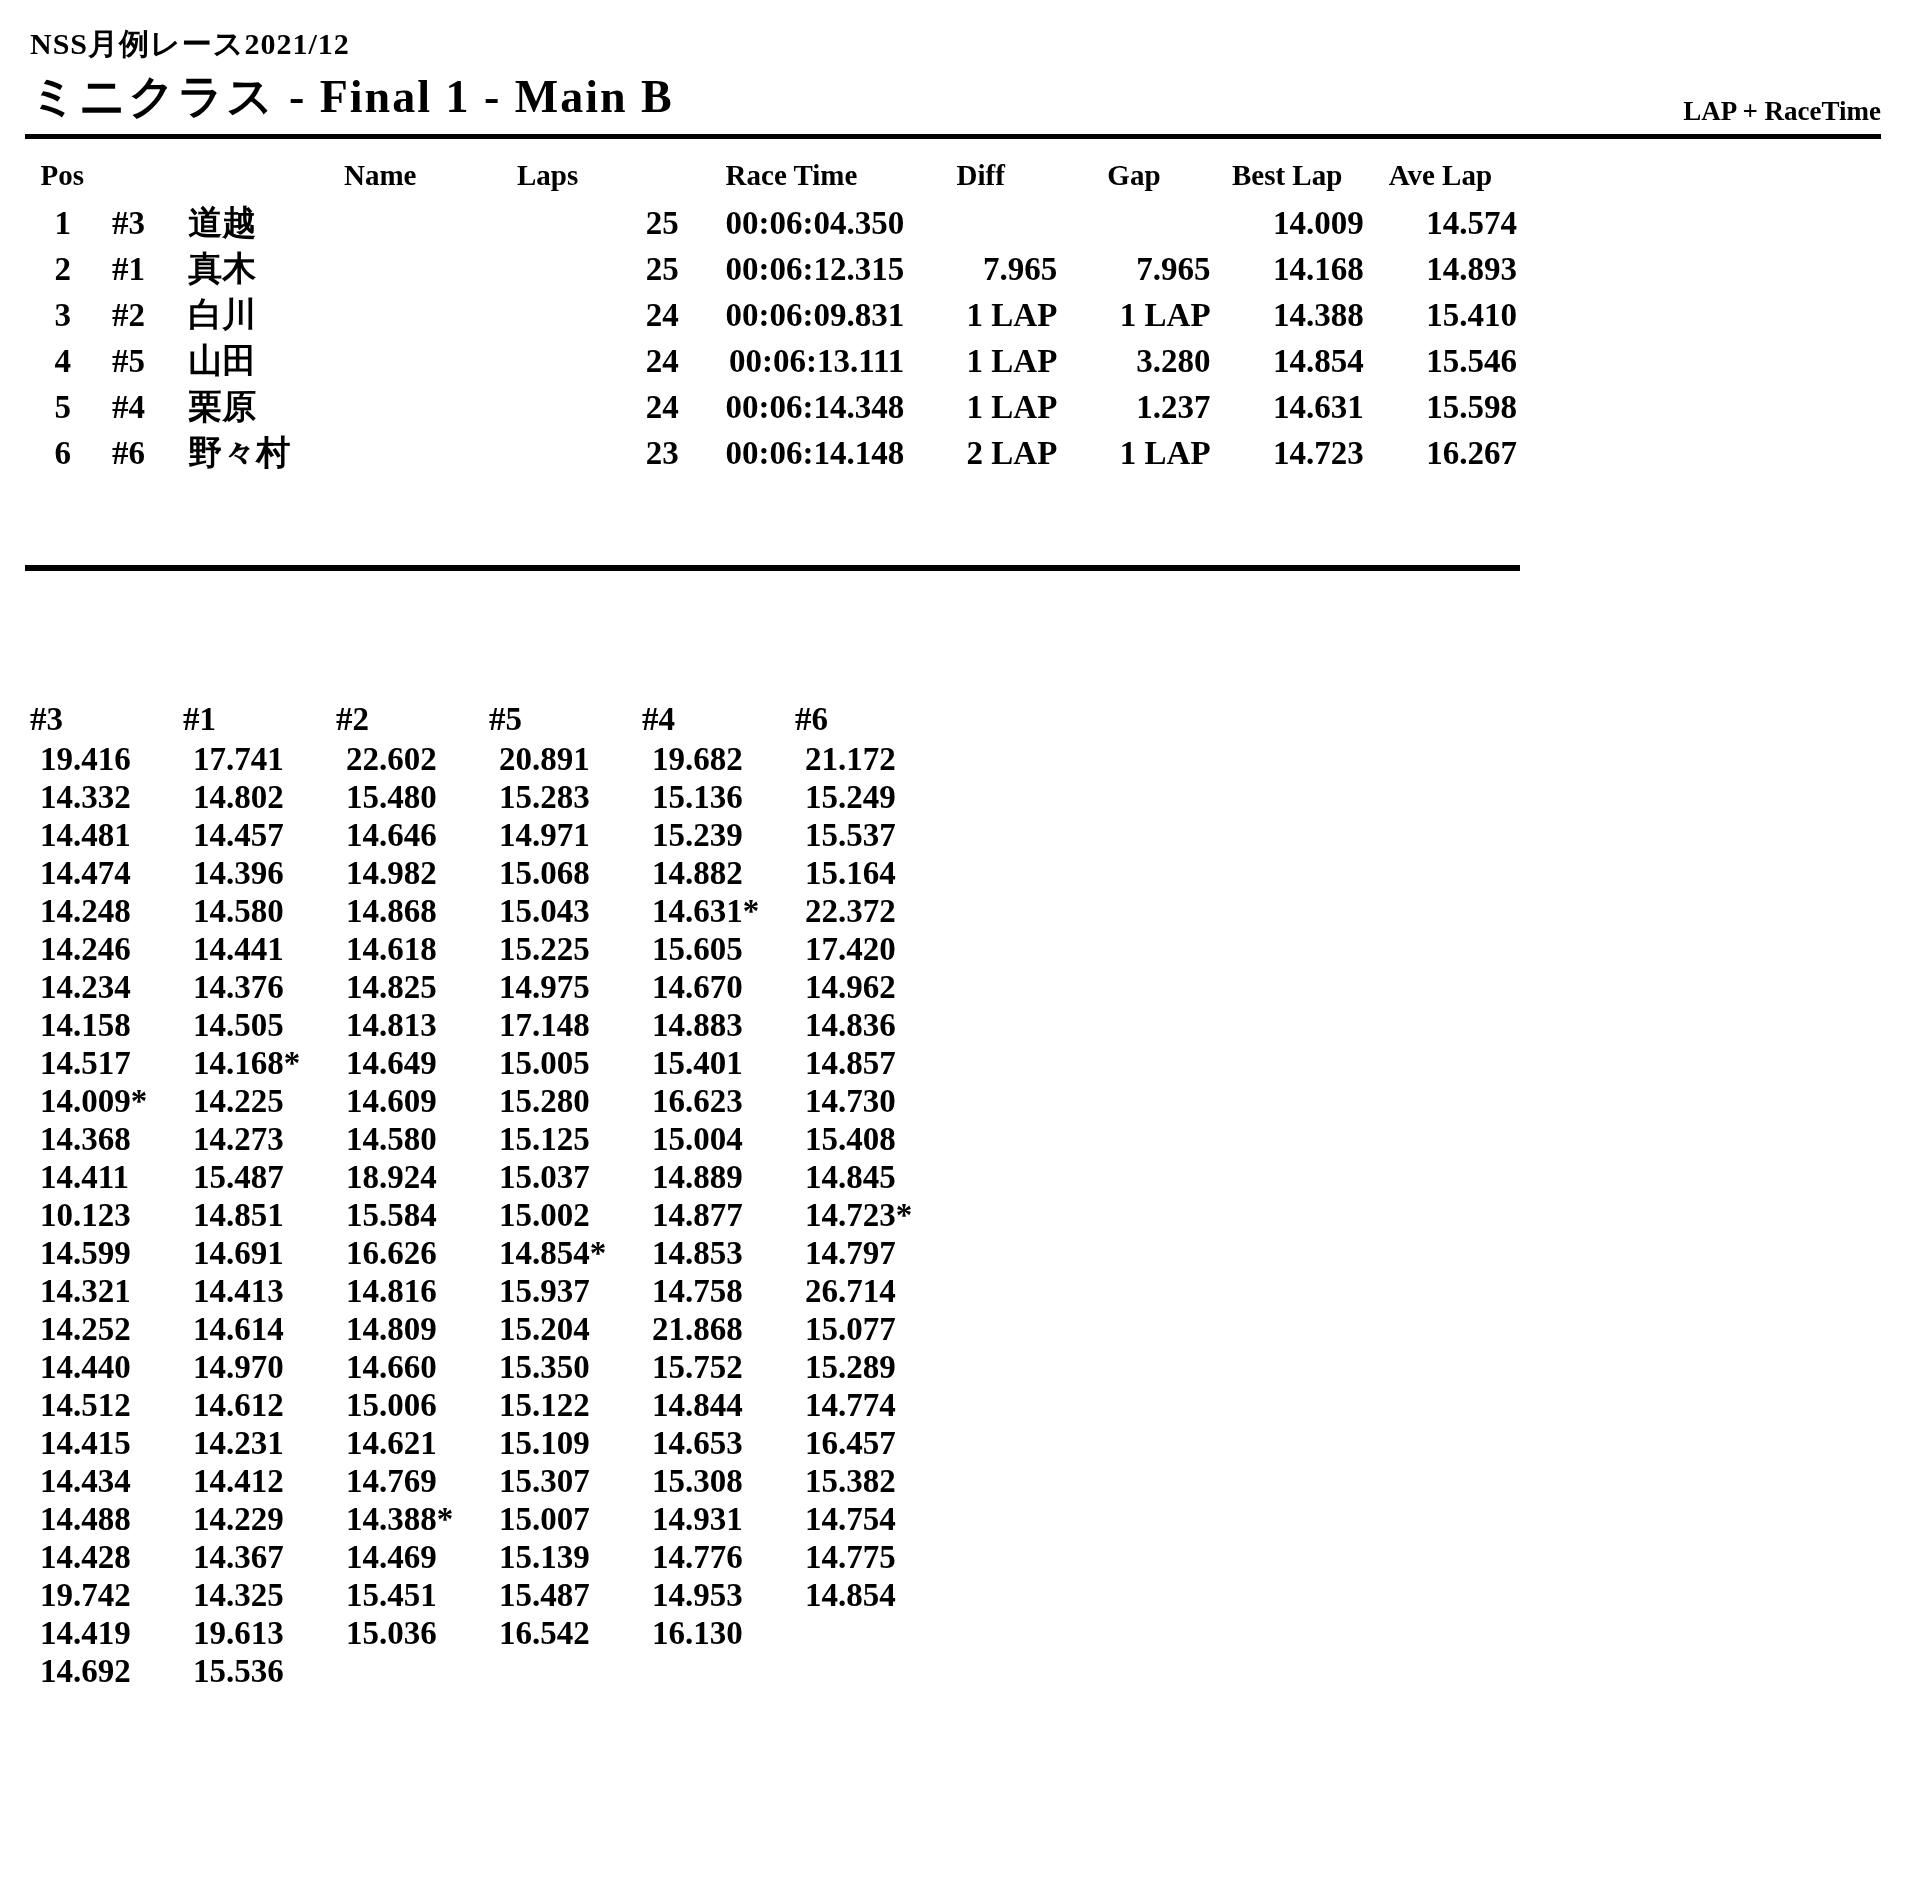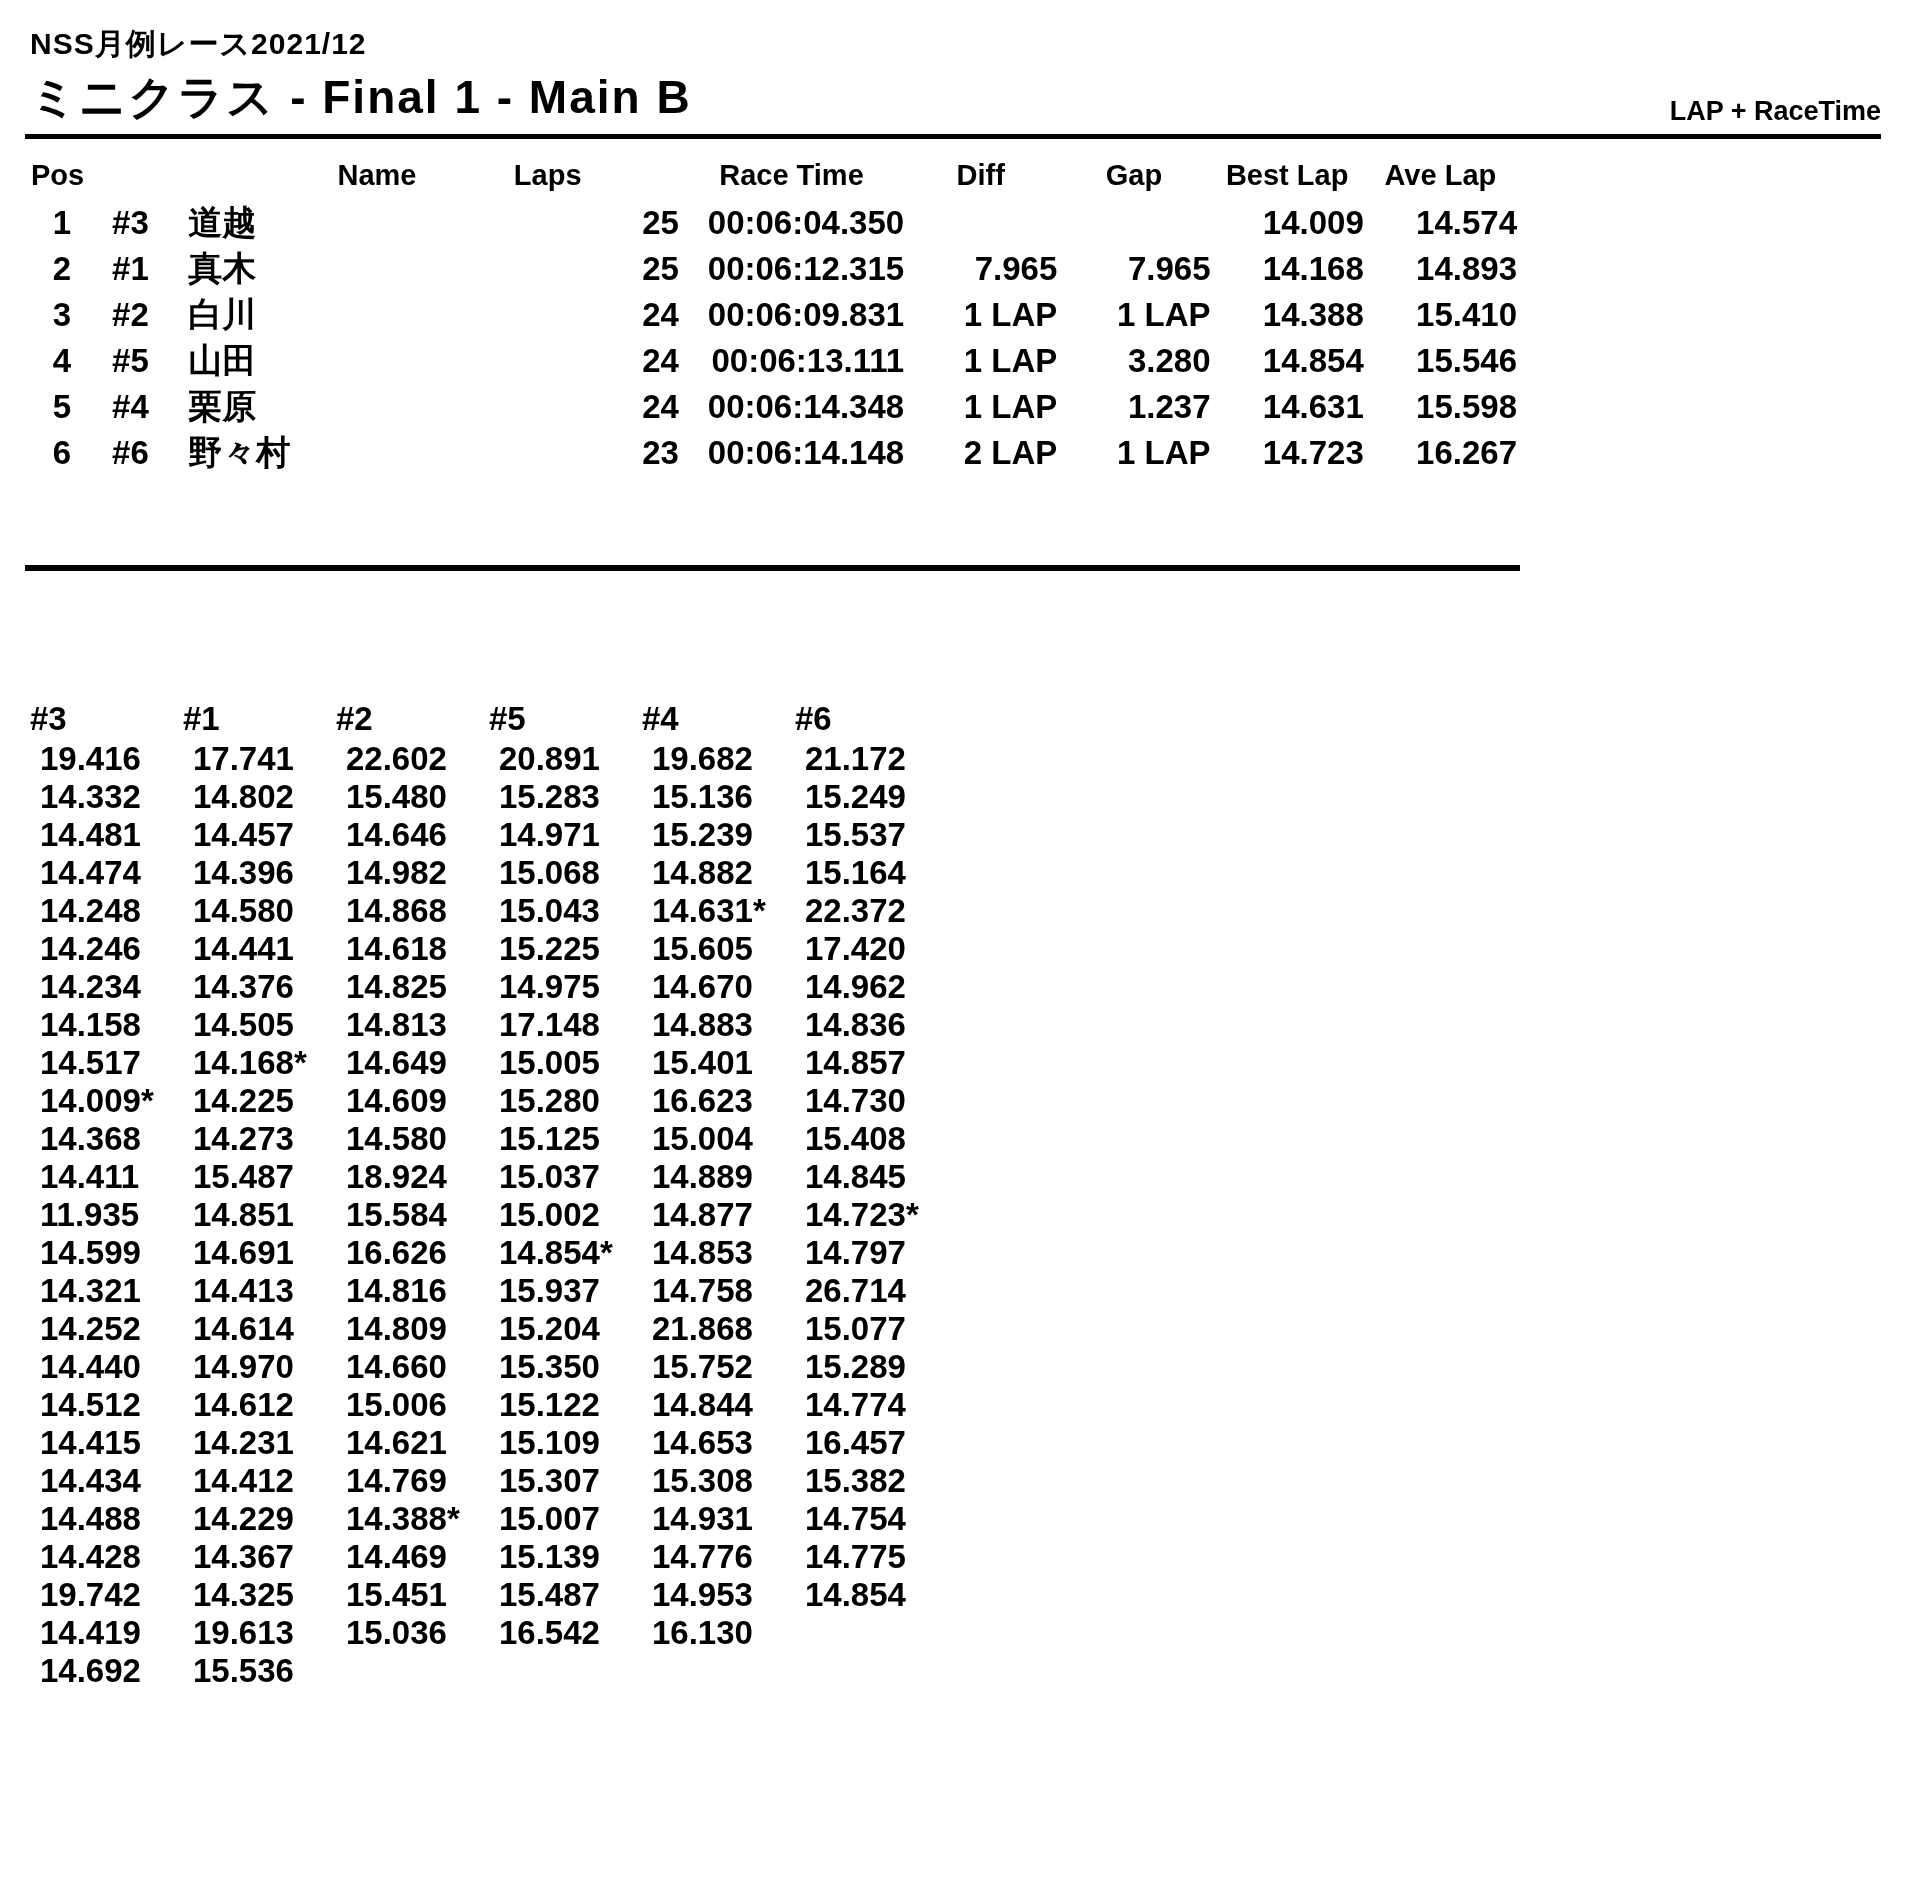--- a/index.html
+++ b/index.html
@@ -6,21 +6,21 @@
     margin: 0;
     padding: 0;
     background: #ffffff;
   }
   .page {
     position: relative;
     width: 1929px;
     height: 1901px;
     background: #ffffff;
     color: #000000;
-    font-family: Liberation Sans, sans-serif;
+    font-family: Liberation Serif, serif;
     font-weight: 700;
     overflow: hidden;
   }
   .subtitle {
     margin: 26px 0 0 30px;
     font-size: 30px;
     line-height: 36px;
     letter-spacing: 1px;
   }
   .title-row {
@@ -218,21 +218,21 @@
         <div class="lap-value">14.481</div>
         <div class="lap-value">14.474</div>
         <div class="lap-value">14.248</div>
         <div class="lap-value">14.246</div>
         <div class="lap-value">14.234</div>
         <div class="lap-value">14.158</div>
         <div class="lap-value">14.517</div>
         <div class="lap-value">14.009*</div>
         <div class="lap-value">14.368</div>
         <div class="lap-value">14.411</div>
-        <div class="lap-value">11.935</div>
+        <div class="lap-value">10.123</div>
         <div class="lap-value">14.599</div>
         <div class="lap-value">14.321</div>
         <div class="lap-value">14.252</div>
         <div class="lap-value">14.440</div>
         <div class="lap-value">14.512</div>
         <div class="lap-value">14.415</div>
         <div class="lap-value">14.434</div>
         <div class="lap-value">14.488</div>
         <div class="lap-value">14.428</div>
         <div class="lap-value">19.742</div>

